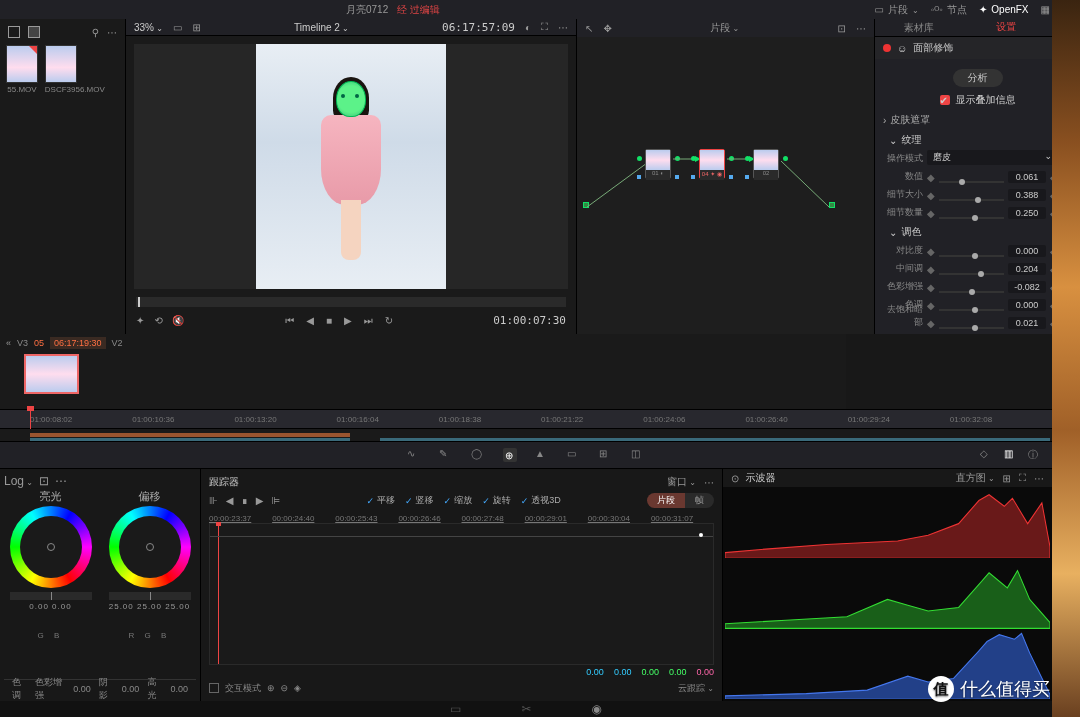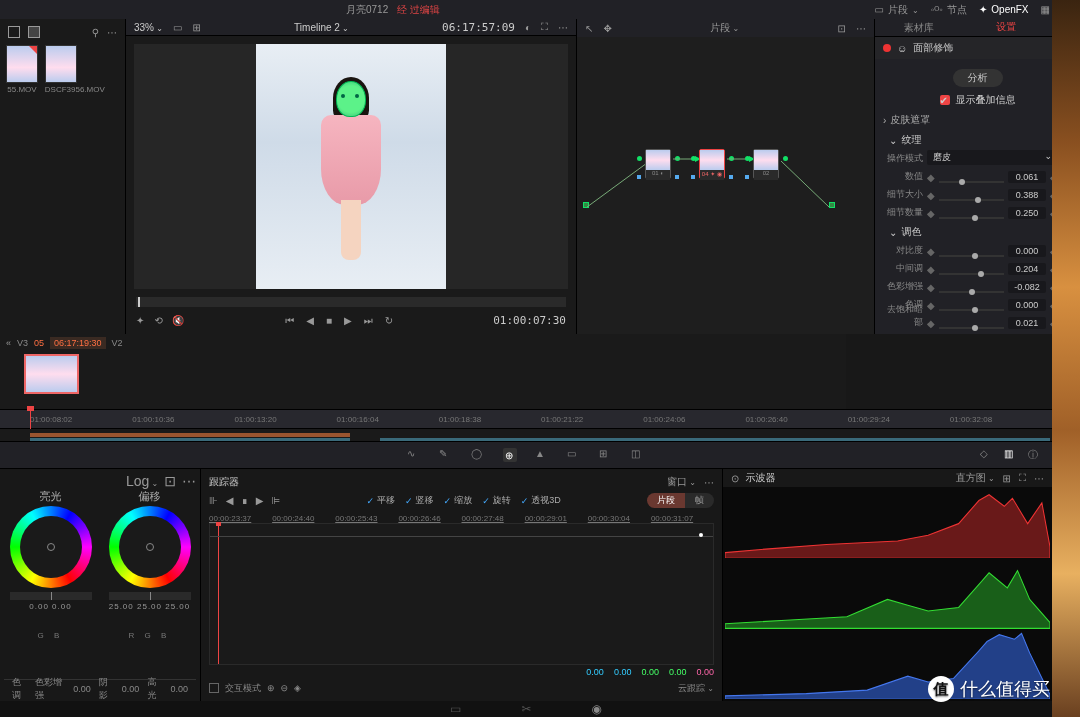--- a/index.html
+++ b/index.html
@@ -76,21 +76,21 @@
 .tracks-row { height: 12px; background: #1a1a1a; position: relative; }
 .track-seg { position: absolute; height: 4px; top: 4px; }
 .playhead { position: absolute; left: 30px; top: 0; width: 1px; height: 30px; background: #e44; }
 .playhead::before { content: ""; position: absolute; top: -4px; left: -3px; width: 7px; height: 5px; background: #e44; }
 
 .tool-row { height: 28px; background: #212126; display: flex; align-items: center; justify-content: center; gap: 18px; border-top: 1px solid #000; border-bottom: 1px solid #000; }
 .tool-icon { width: 14px; height: 14px; color: #888; }
 .tool-icon.active { color: #fff; background: #333; border-radius: 2px; padding: 2px; }
 .tool-extras { position: absolute; right: 10px; display: flex; gap: 10px; }
 .wheels-panel { width: 200px; padding: 4px; display: flex; flex-direction: column; }
-.wheels-header { height: 16px; display: flex; justify-content: flex-end; align-items: center; gap: 6px; font-size: 14px; }
+.wheels-header { height: 16px; display: flex; align-items: center; gap: 6px; font-size: 12px; }
 .wheels-row { display: flex; gap: 6px; justify-content: space-around; }
 .wheel-group { text-align: center; }
 .wheel-label { color: #aaa; font-size: 11px; margin-bottom: 2px; }
 .color-wheel { width: 82px; height: 82px; border-radius: 50%; background: conic-gradient(from 90deg, #f0f, #f00, #ff0, #0f0, #0ff, #00f, #f0f); position: relative; }
 .color-wheel::after { content: ""; position: absolute; inset: 10px; border-radius: 50%; background: #1a1a1a; }
 .wheel-center { position: absolute; top: 50%; left: 50%; width: 8px; height: 8px; border: 1px solid #888; border-radius: 50%; transform: translate(-50%,-50%); z-index: 2; }
 .wheel-bar { width: 82px; height: 8px; background: #2a2a2a; margin: 4px auto 2px; position: relative; }
 .wheel-bar::after { content: ""; position: absolute; left: 50%; top: 0; width: 1px; height: 100%; background: #888; }
 .wheel-vals { font-size: 8px; color: #999; letter-spacing: 1px; }
 .wheel-sub { font-size: 8px; color: #777; letter-spacing: 4px; margin-top: 20px; }

